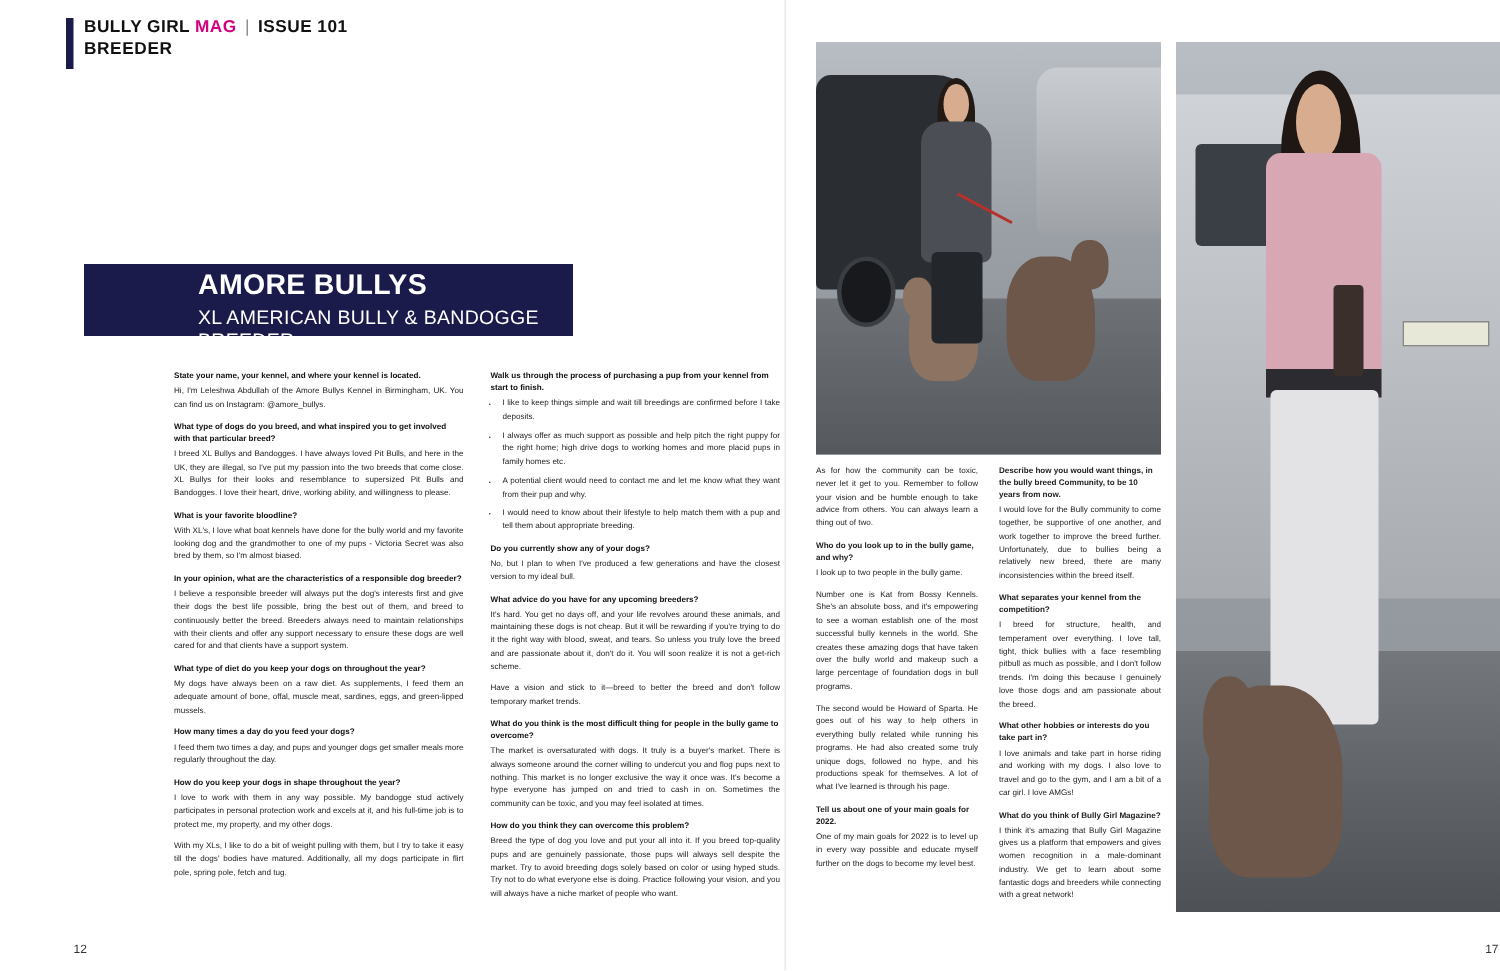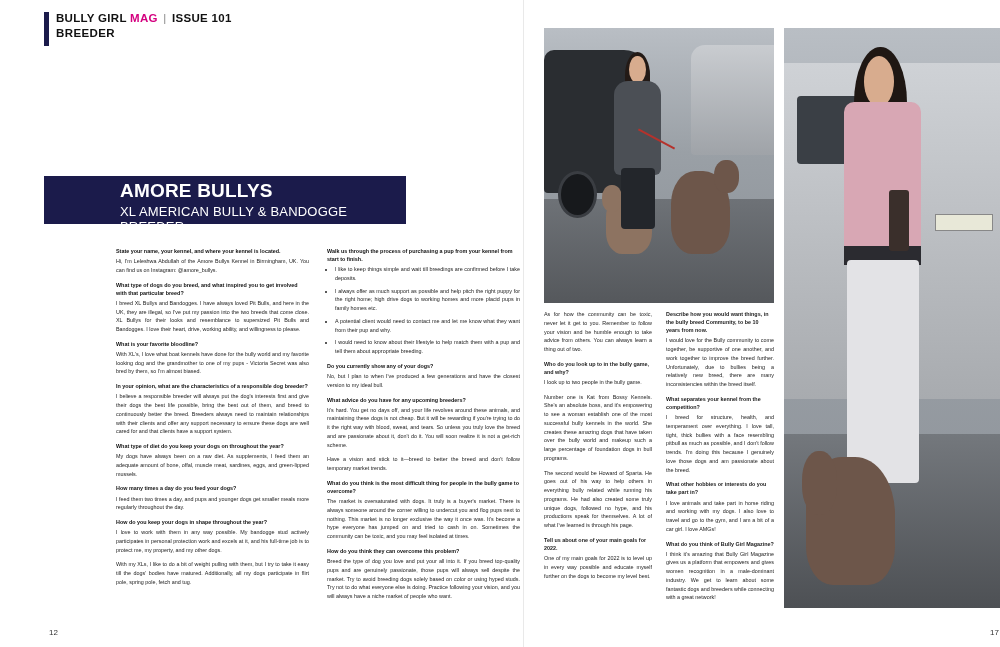--- a/index.html
+++ b/index.html
@@ -29,22 +29,22 @@
   }
   .mast-mag { color: #d4007f; }
   .mast-sep { color: #888; font-weight: normal; padding: 0 2px; }
   .mast-line2 {
     font-size: 11.5px; font-weight: bold; letter-spacing: .4px;
     color: #111; margin-top: 3px;
   }
 
   
   .title-block {
-    position: absolute; left: 20px; top: 176px;
-    width: 362px; height: 48px;
+    position: absolute; left: 32px; top: 176px;
+    width: 326px; height: 48px;
     background: #1b1b4b;
     color: #fff;
     padding: 5px 0 0 76px;
   }
   .title-main {
     font-size: 19px; font-weight: bold; letter-spacing: .2px; line-height: 1.1;
   }
   .title-sub {
     font-size: 13px; letter-spacing: .2px; margin-top: 2px; font-weight: normal;
   }

